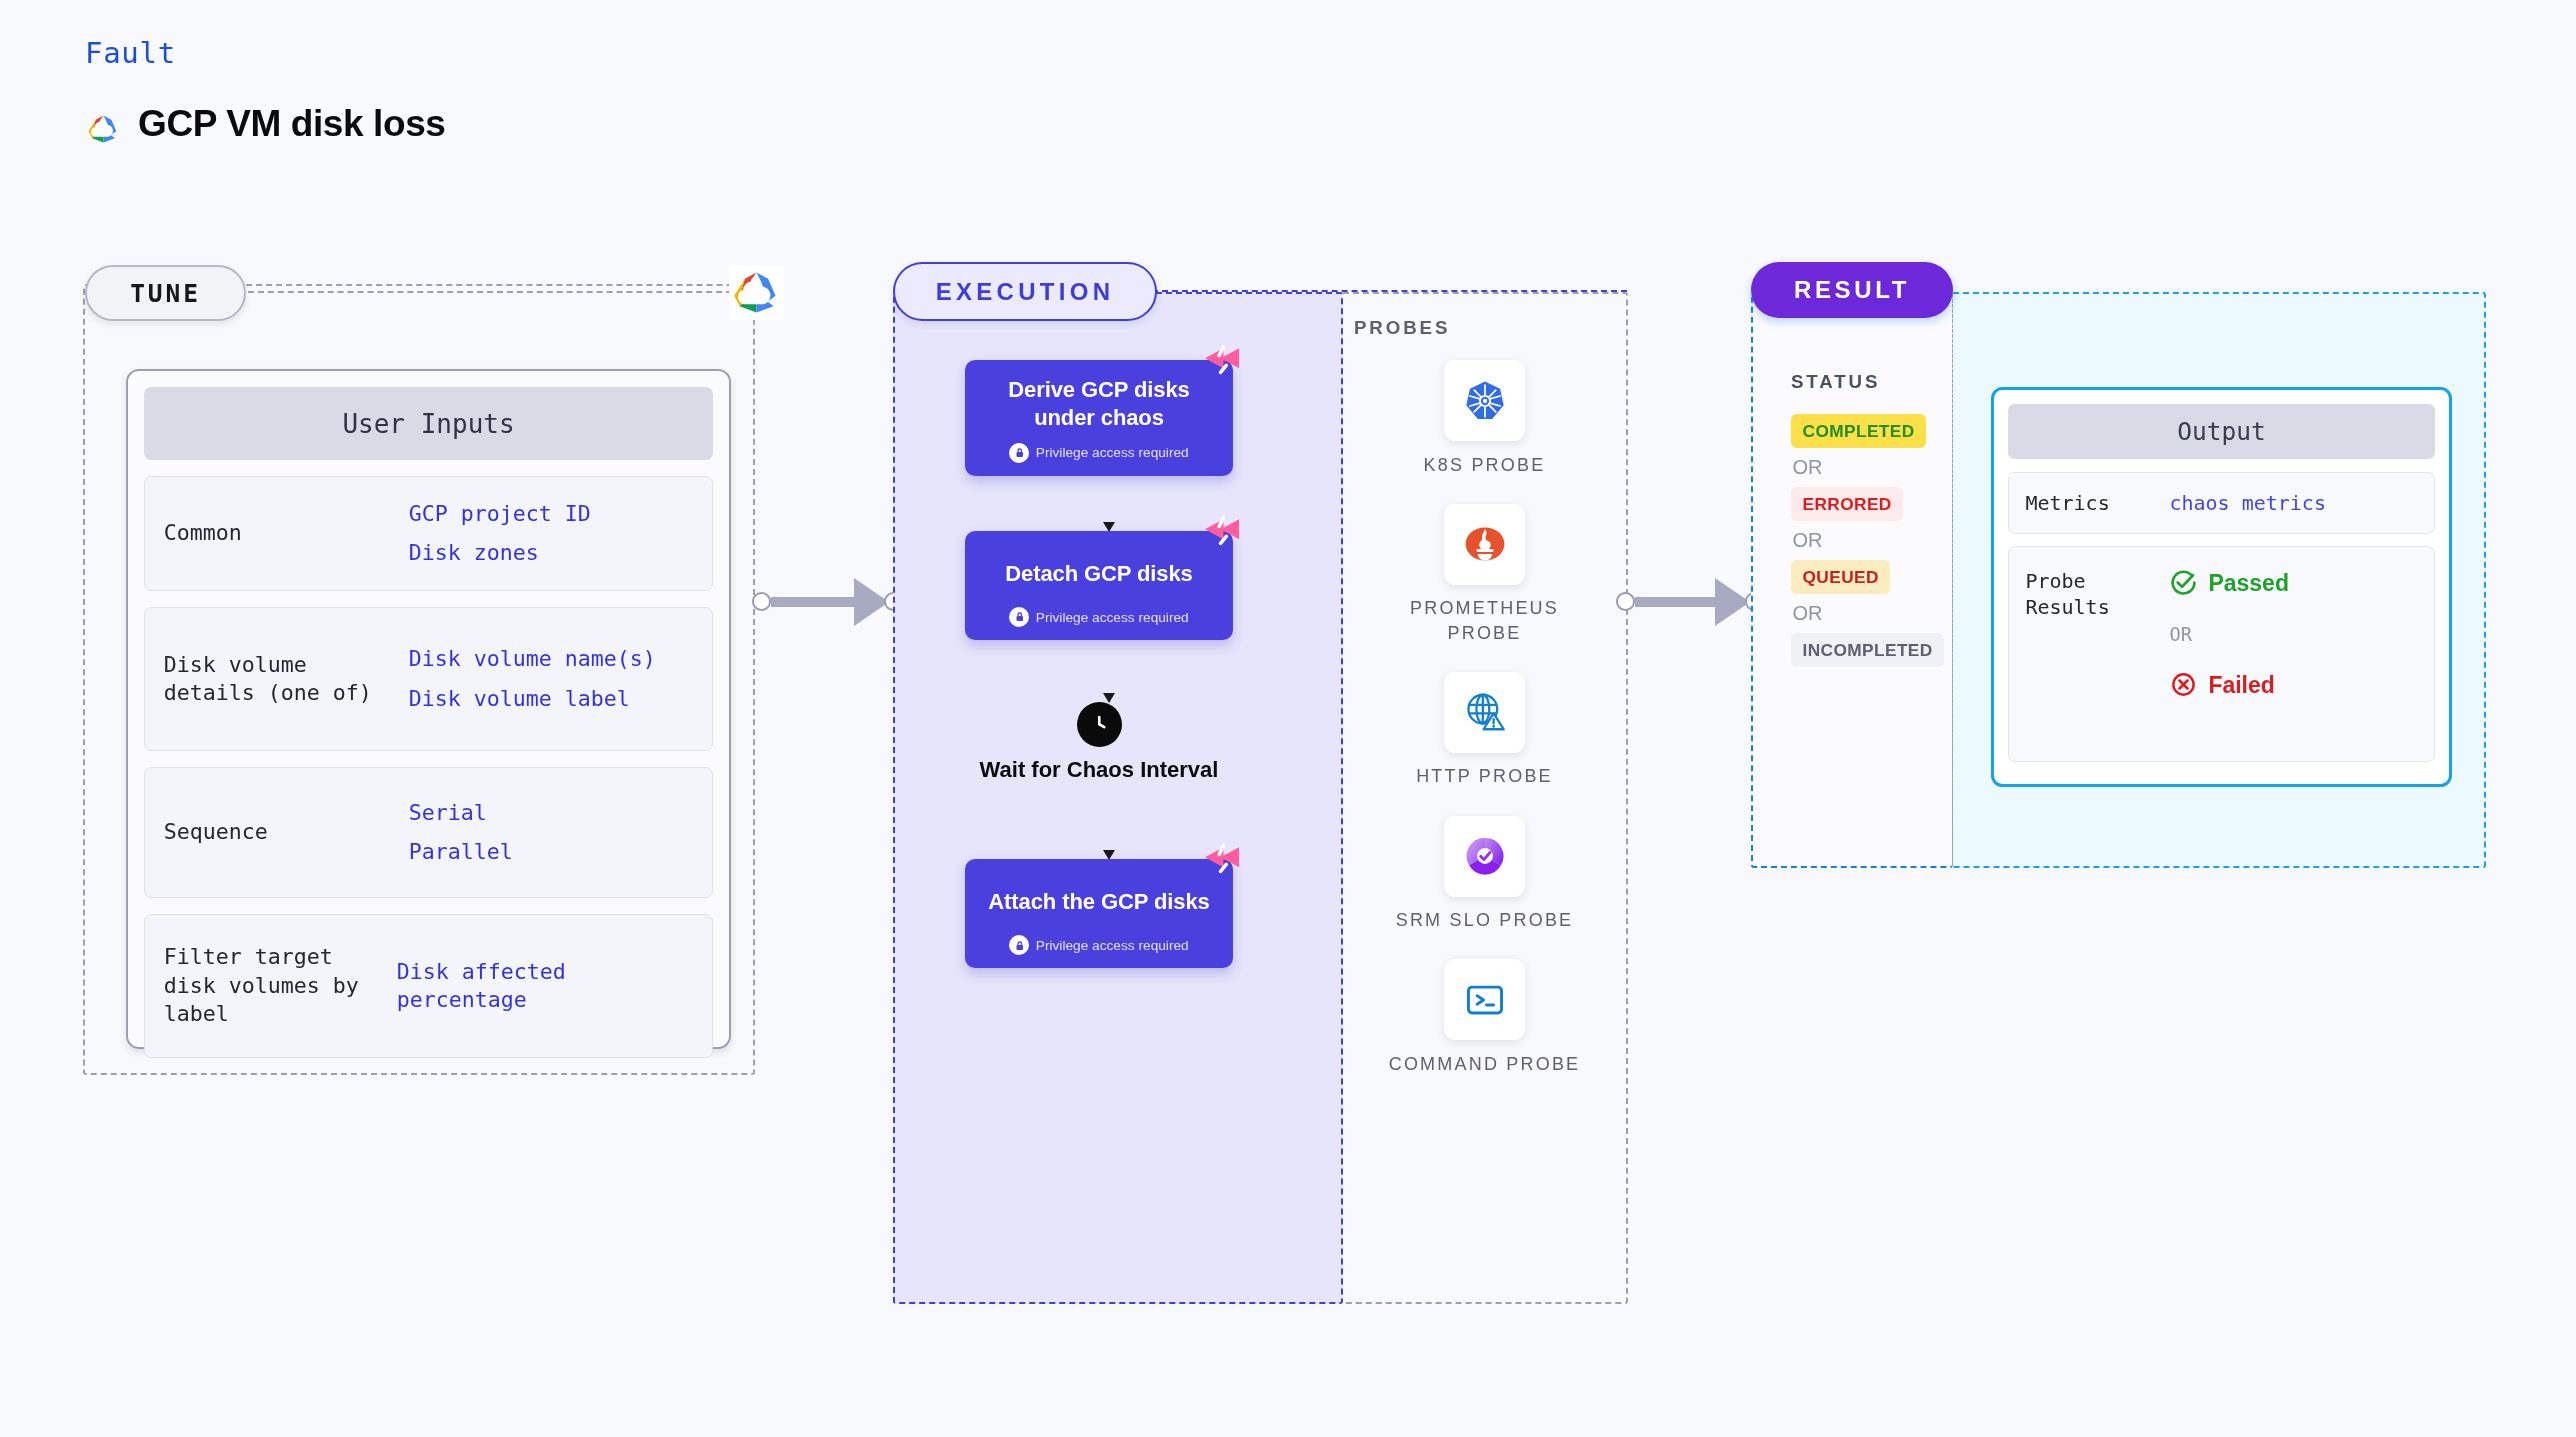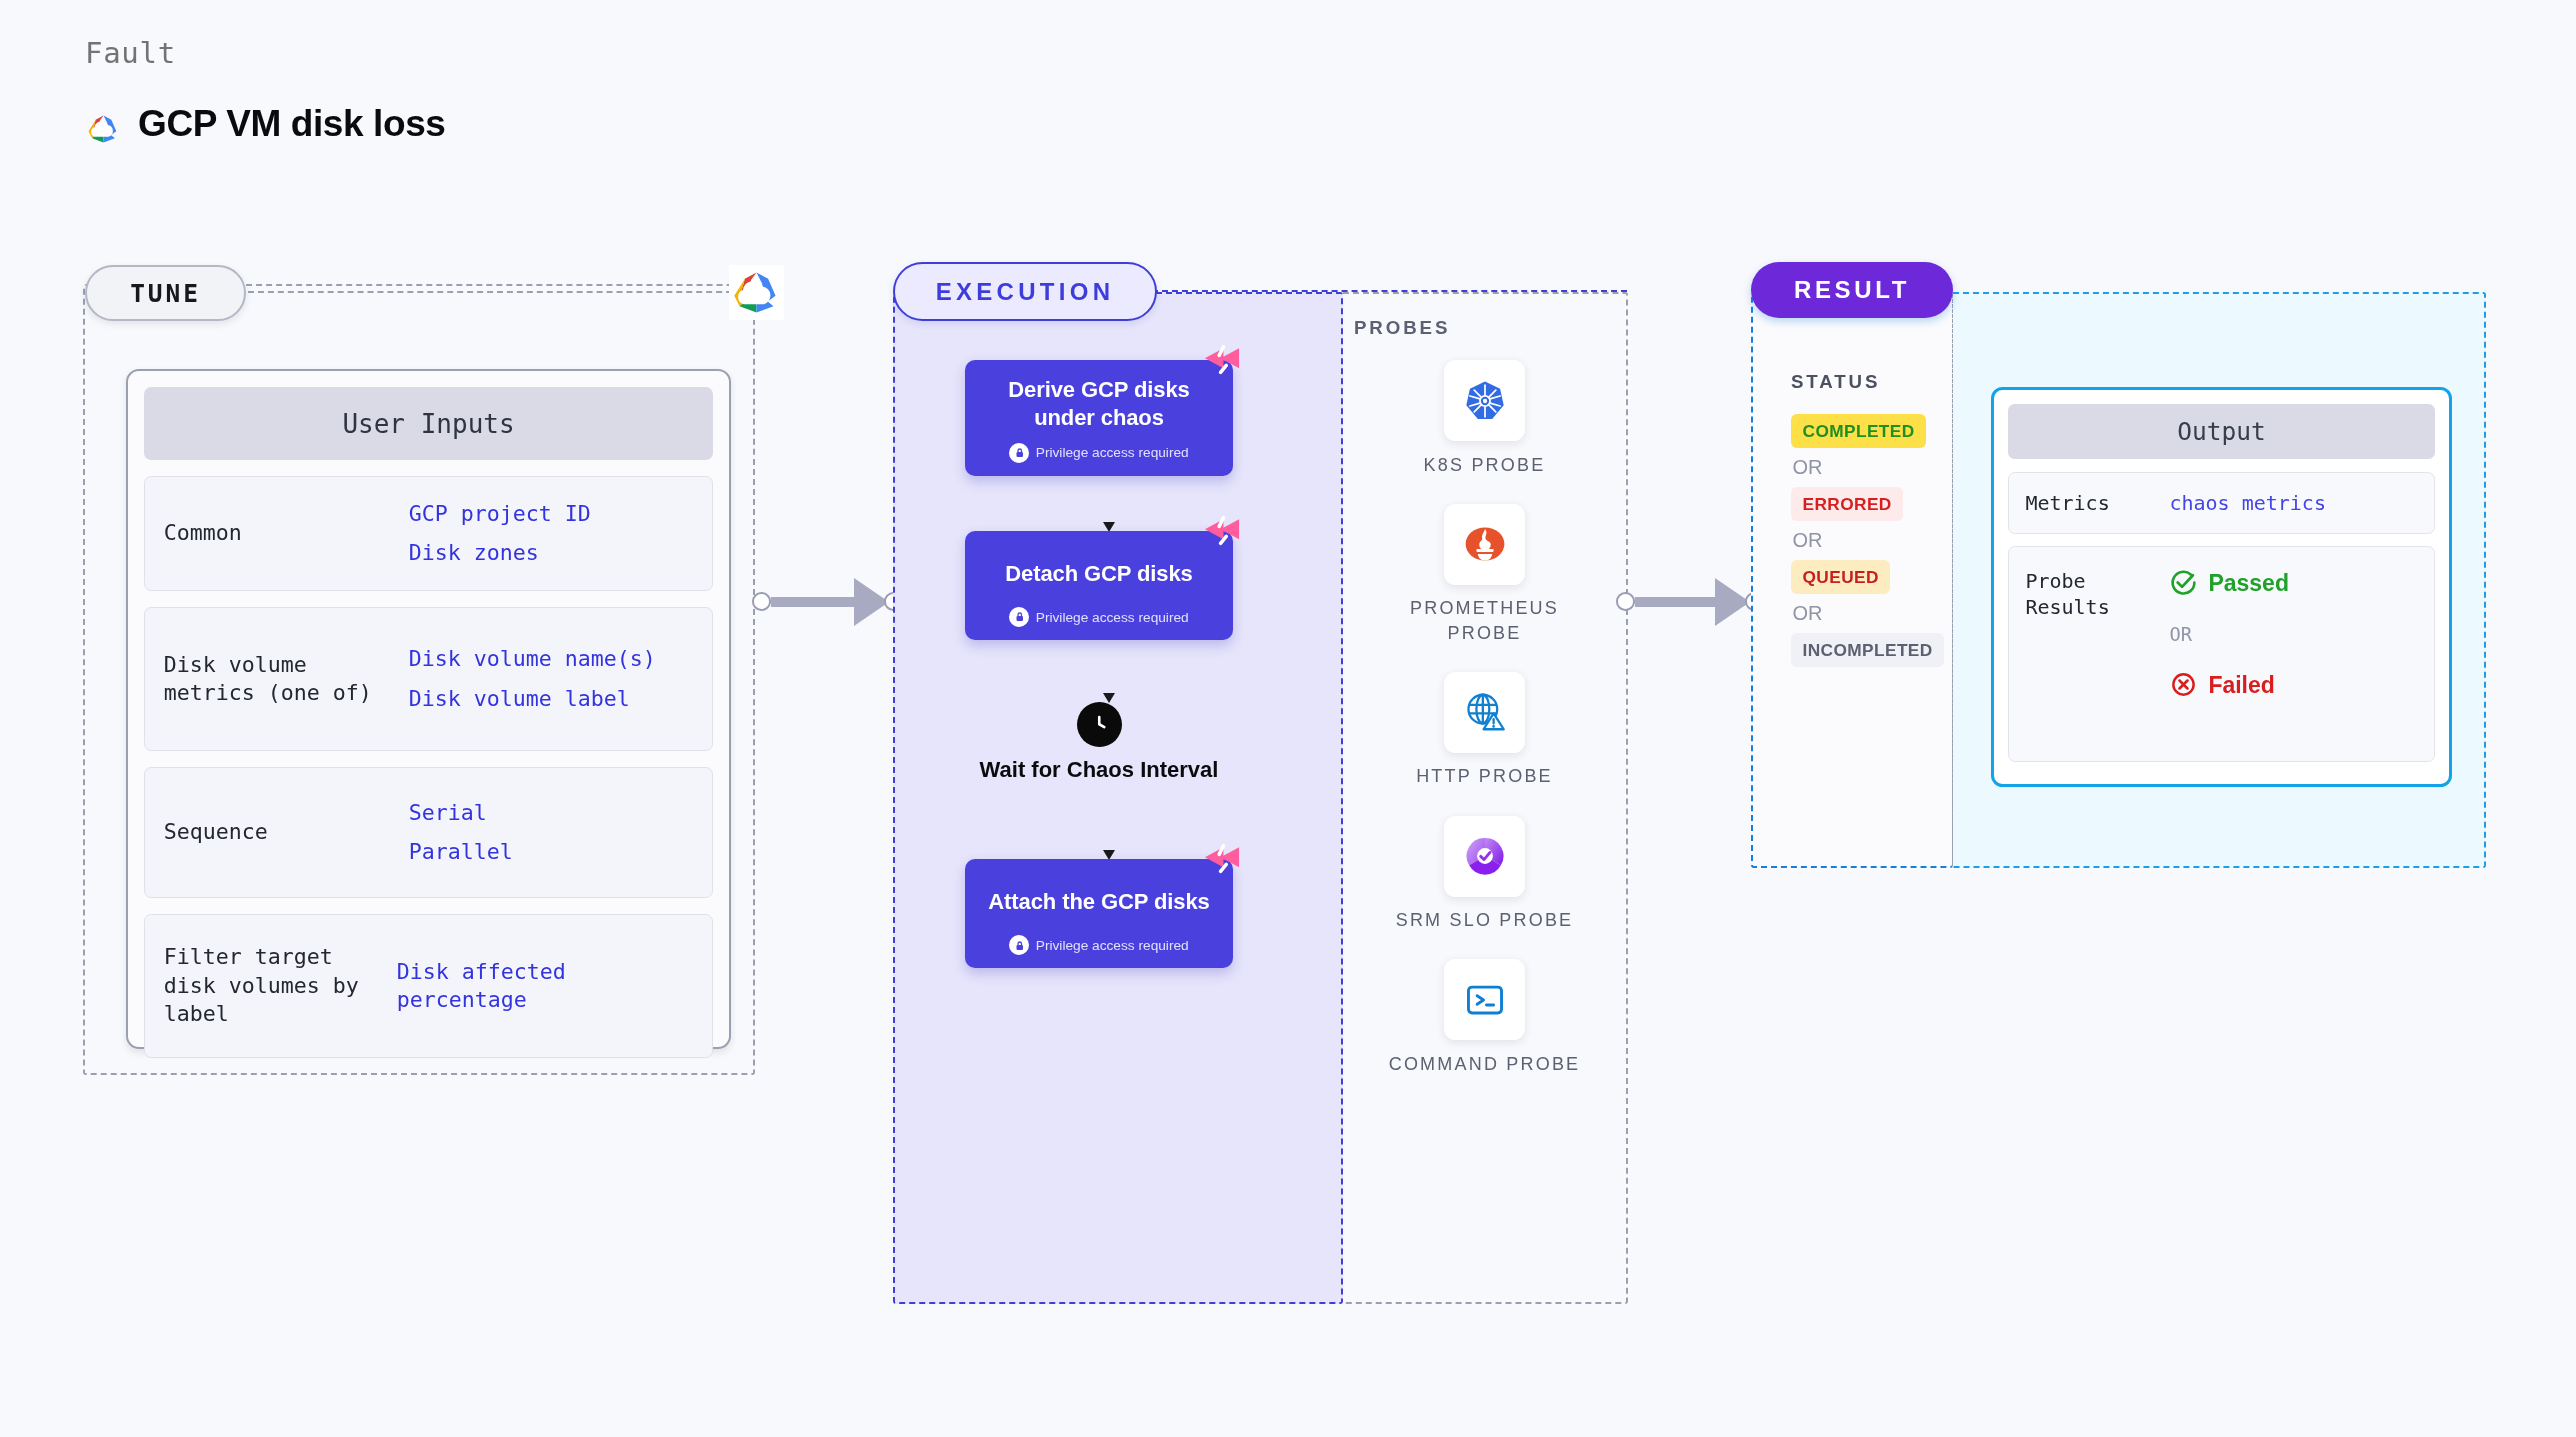--- a/index.html
+++ b/index.html
@@ -8,21 +8,21 @@
     background: #f8f9fc;
     font-family: "Liberation Sans", sans-serif;
     position: relative;
     overflow: hidden;
   }
 
   
   #header { position: absolute; left: 85px; top: 36px; }
   #fault-label {
     font-family: "DejaVu Sans Mono", monospace;
-    font-size: 29px; color: #737373; letter-spacing: 0.7px;
+    font-size: 29px; color: #1d4ed8; letter-spacing: 0.7px;
   }
   #title-row { display: flex; align-items: flex-end; gap: 16px; margin-top: 33px; }
   #page-title { font-size: 37px; font-weight: 700; color: #0b0b0d; letter-spacing: -0.4px; }
 
   
   .gcp-logo { position: relative; }
   .gcp-logo svg { display: block; }
 
   
   .section-badge {
@@ -277,21 +277,21 @@
 
   <div class="kv-row" id="row-common">
     <div class="kv-key">Common</div>
     <div class="kv-vals">
       <div class="kv-val">GCP project ID</div>
       <div class="kv-val">Disk zones</div>
     </div>
   </div>
 
   <div class="kv-row" id="row-disk">
-    <div class="kv-key">Disk volume metrics (one of)</div>
+    <div class="kv-key">Disk volume details (one of)</div>
     <div class="kv-vals">
       <div class="kv-val">Disk volume name(s)</div>
       <div class="kv-val">Disk volume label</div>
     </div>
   </div>
 
   <div class="kv-row" id="row-seq">
     <div class="kv-key">Sequence</div>
     <div class="kv-vals">
       <div class="kv-val">Serial</div>

